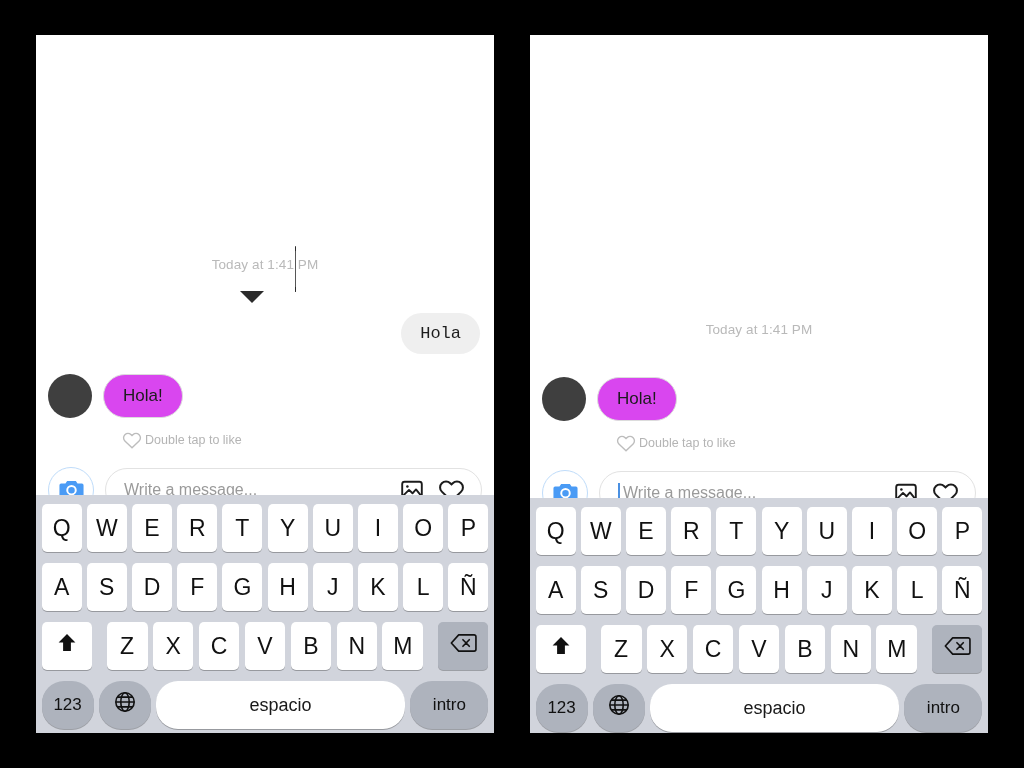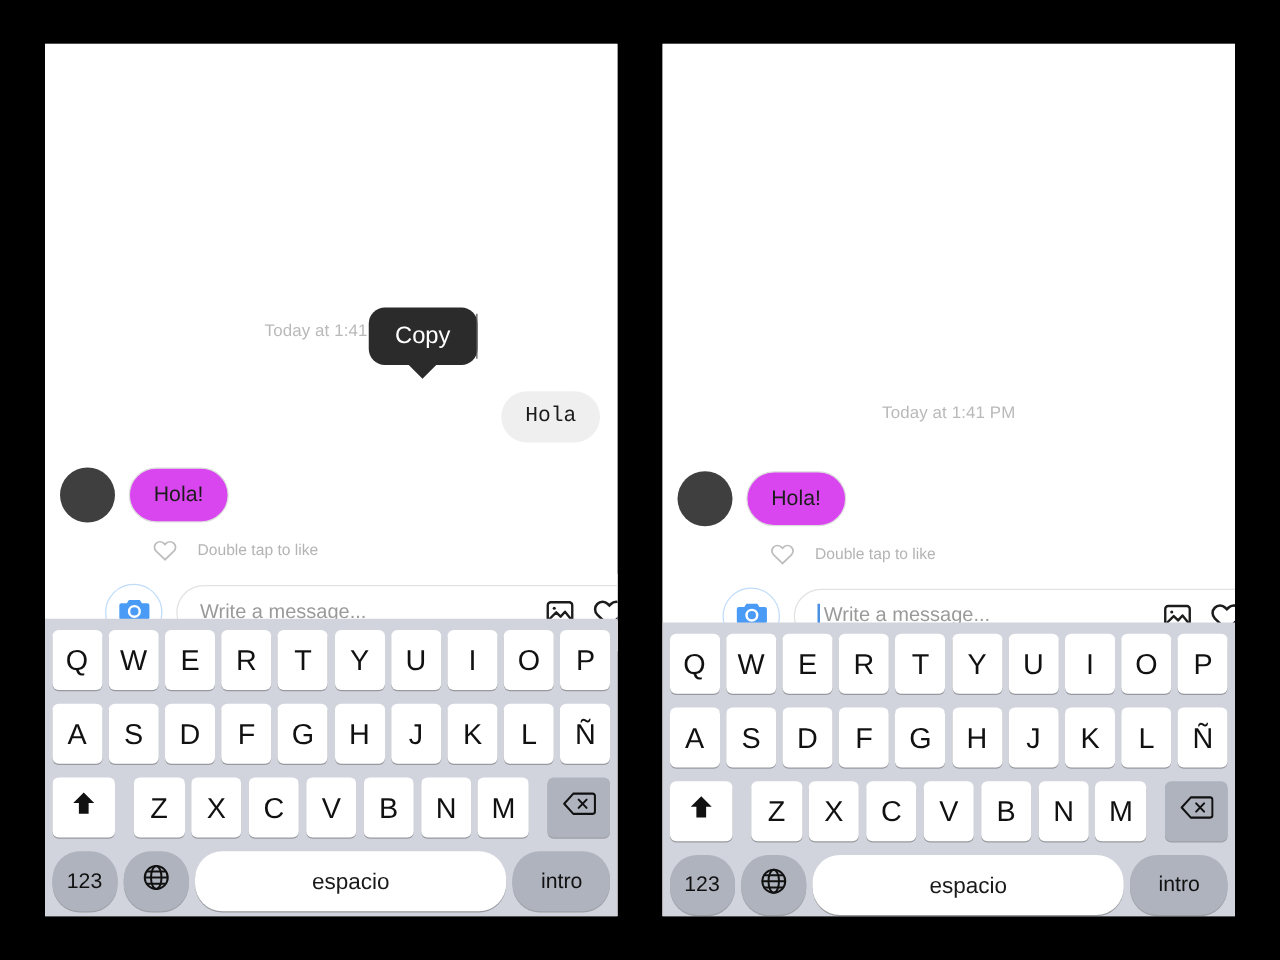--- a/index.html
+++ b/index.html
@@ -86,36 +86,35 @@
     border: 1px solid #dcdcdc;
     border-radius: 22px;
     color: #1c1c1c;
     font-size: 17px;
     padding: 11px 19px;
   }
   .like-hint {
     position: absolute;
     display: flex;
     align-items: center;
-    gap: 16px;
+    gap: 3px;
     color: #b4b4b4;
     font-size: 12.5px;
   }
   .like-hint svg { display: block; }
 
   
   .composer {
     position: absolute;
     left: 0; width: 100%;
     display: flex;
     align-items: center;
     background: #fff;
     padding: 0 12px;
     gap: 11px;
-    margin-left: 36px;
   }
   .cam-circle {
     width: 46px; height: 46px; flex: 0 0 auto;
     border-radius: 50%;
     border: 1.4px solid #bfdcfa;
     display: flex; align-items: center; justify-content: center;
   }
   .input-pill {
     flex: 1 1 auto;
     height: 44px;
@@ -187,23 +186,20 @@
   <div class="phone" id="phone-left">
     <div class="chat-area">
 
       <div class="timestamp" style="top:222px;">Today at 1:41 PM</div>
 
       <div class="bubble-sent" style="right:14px; top:278px;">
         <span>Hola</span>
       </div>
 
       <div class="ctx-menu" style="left:259px; top:211px;">
-        <div class="ctx-item">
-          <span>Copy</span>
-        </div>
         <div class="ctx-divider"></div>
         <div class="ctx-tail"></div>
       </div>
 
       <div class="row-received" style="left:12px; top:339px;">
         <div class="avatar"></div>
         <div class="bubble-received">
           <span>Hola!</span>
         </div>
       </div>

